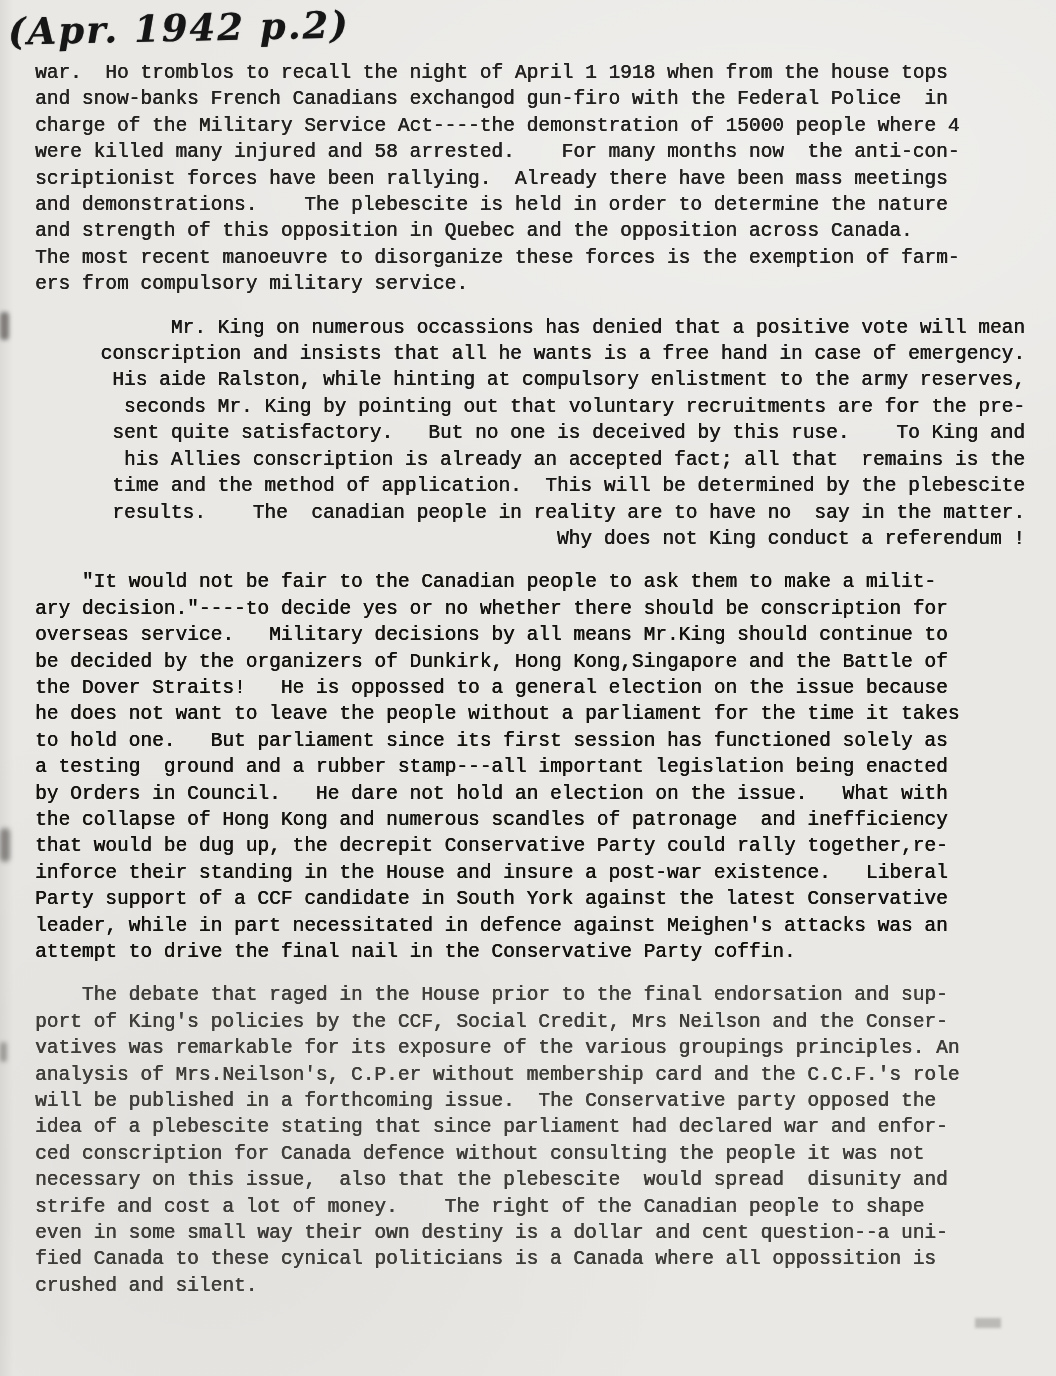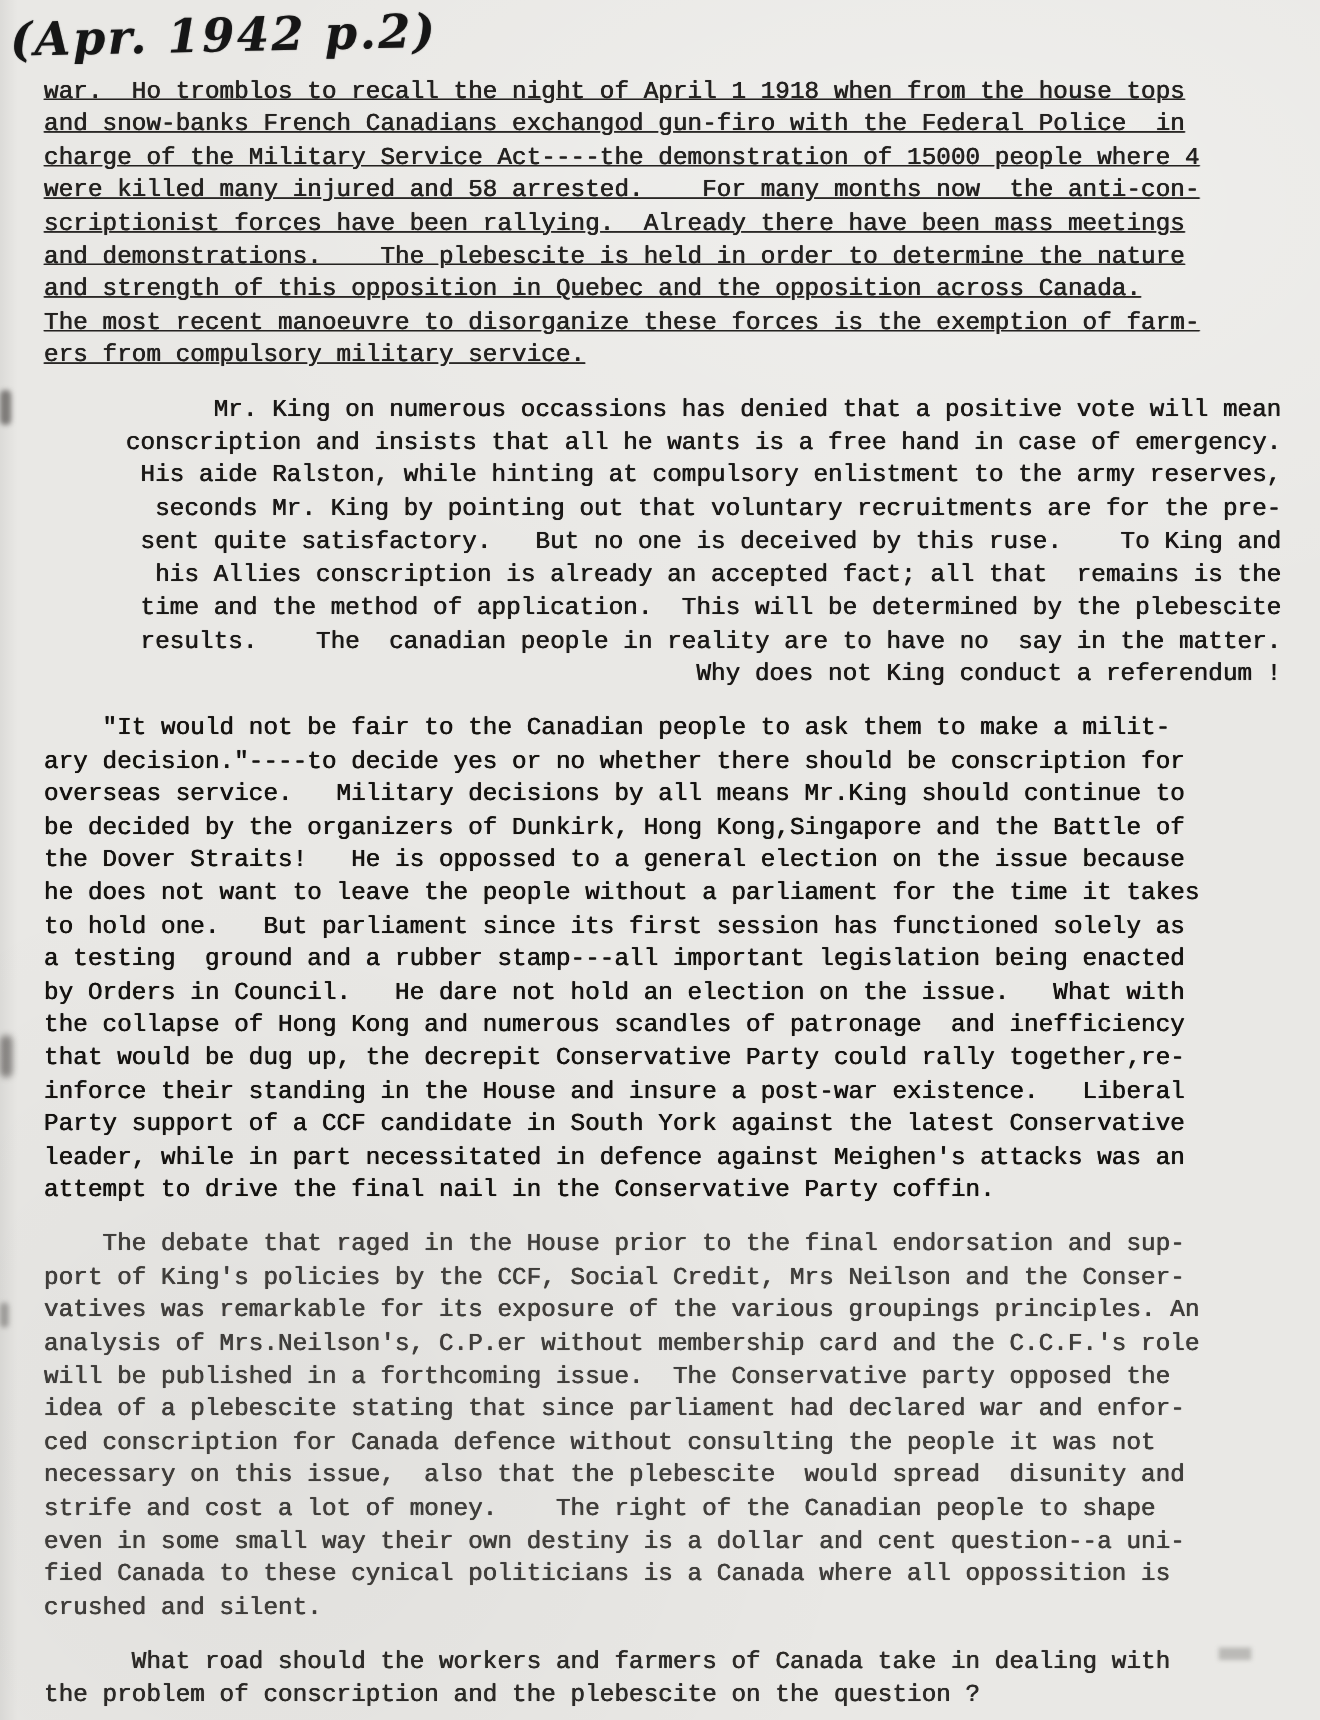--- a/index.html
+++ b/index.html
@@ -40,21 +40,21 @@
     width: 990px;
     font-family: "Liberation Mono", monospace;
     font-size: 19.5px;
     line-height: 26.4px;
   }
   .para {
     white-space: pre-wrap;
     margin: 0 0 17px 0;
     text-shadow: 0.4px 0 0 currentColor, 0 0 0.6px rgba(20,20,20,0.6);
   }
-  .para.ink-normal { color: #242220; text-decoration: underline; }
+  .para.ink-normal { color: #242220; }
   .para.ink-dark   { color: #1b1917; text-align: right; }
   .para.ink-darker { color: #151310; }
   .para.ink-faded  { color: #403e3b; }
   .para.ink-last   { color: #2c2a27; margin-top: 8px; }
   .smudge {
     position: absolute;
     pointer-events: none;
   }
   .smudge-1 {
     left: 0; top: 312px; width: 9px; height: 28px;
@@ -126,22 +126,20 @@
 vatives was remarkable for its exposure of the various groupings principles. An
 analysis of Mrs.Neilson's, C.P.er without membership card and the C.C.F.'s role
 will be published in a forthcoming issue.  The Conservative party opposed the
 idea of a plebescite stating that since parliament had declared war and enfor-
 ced conscription for Canada defence without consulting the people it was not
 necessary on this issue,  also that the plebescite  would spread  disunity and
 strife and cost a lot of money.    The right of the Canadian people to shape
 even in some small way their own destiny is a dollar and cent question--a uni-
 fied Canada to these cynical politicians is a Canada where all oppossition is
 crushed and silent.</div>
-    <div class="para ink-last">      What road should the workers and farmers of Canada take in dealing with
-the problem of conscription and the plebescite on the question ?</div>
   </div>
 
   <div class="smudge smudge-1"></div>
   <div class="smudge smudge-2"></div>
   <div class="smudge smudge-3"></div>
   <div class="smudge speck-1"></div>
 
 </div>
 
 </body></html>

